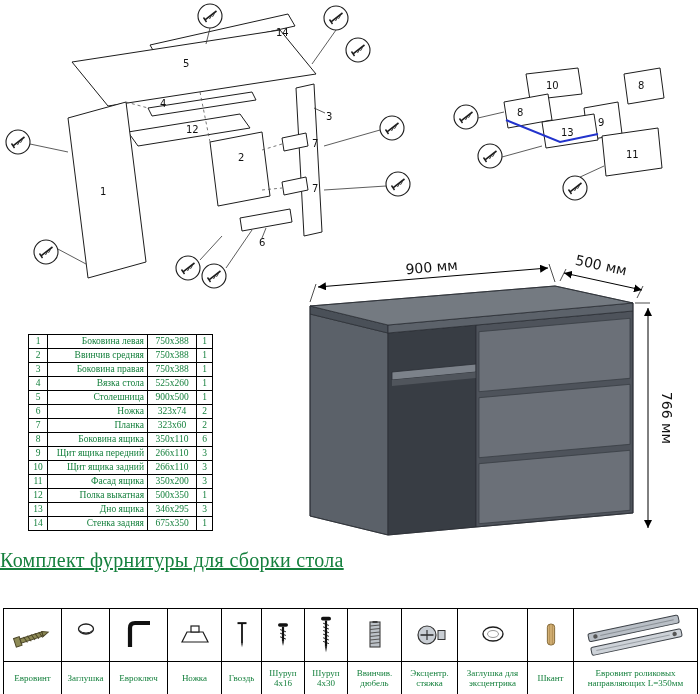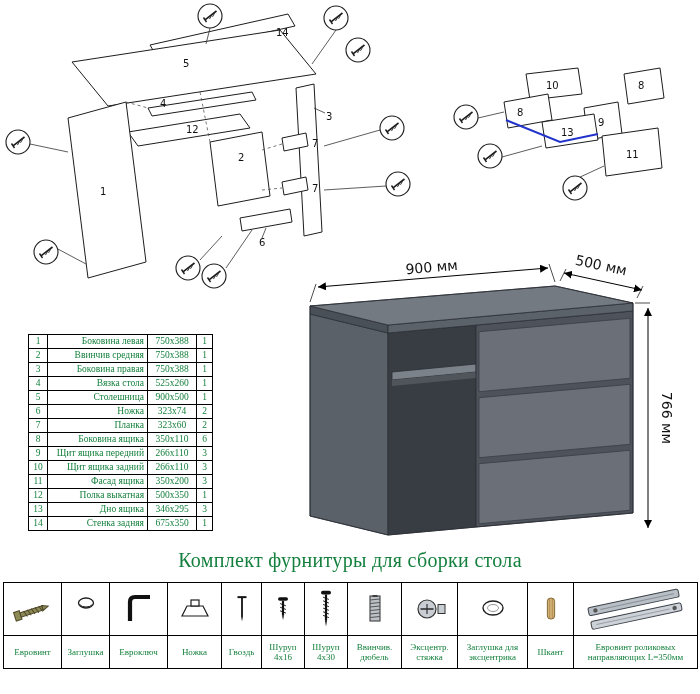--- a/index.html
+++ b/index.html
@@ -16,23 +16,23 @@
   .panel{fill:#fff;stroke:#1d1d1d;stroke-width:1;}
   
   .parts-table{position:absolute;left:28px;top:334px;border-collapse:collapse;
                font-size:9.5px;line-height:1.05;}
   .parts-table td{border:1px solid #000;padding:0 3px;height:13px;white-space:nowrap;}
   .c-num{width:12px;text-align:center;}
   .c-name{width:93px;text-align:right;}
   .c-size{width:42px;text-align:center;}
   .c-qty{width:9px;text-align:center;}
   
-  .hw-title{position:absolute;top:549px;left:0;width:100%;text-align:center;
-            font-size:20px;letter-spacing:0.3px;}
-  .hw-table{position:absolute;left:3px;top:582px;border-collapse:collapse;table-layout:fixed;}
+  .hw-title{position:absolute;top:549px;left:0;width:100%;text-align:left;
+            font-size:20px;letter-spacing:0.3px;text-decoration:underline;}
+  .hw-table{position:absolute;left:3px;top:608px;border-collapse:collapse;table-layout:fixed;}
   .hw-table td{border:1px solid #000;text-align:center;vertical-align:middle;padding:0 1px;}
   .hw-icon-cell{height:52px;}
   .hw-icon-cell svg{margin:0 auto;}
   .hw-label{font-size:9px;line-height:1.15;height:32px;}
   .hw-qty{font-size:13px;height:20px;}
 </style>
 </head>
 <body>
 
 <div class="page">

